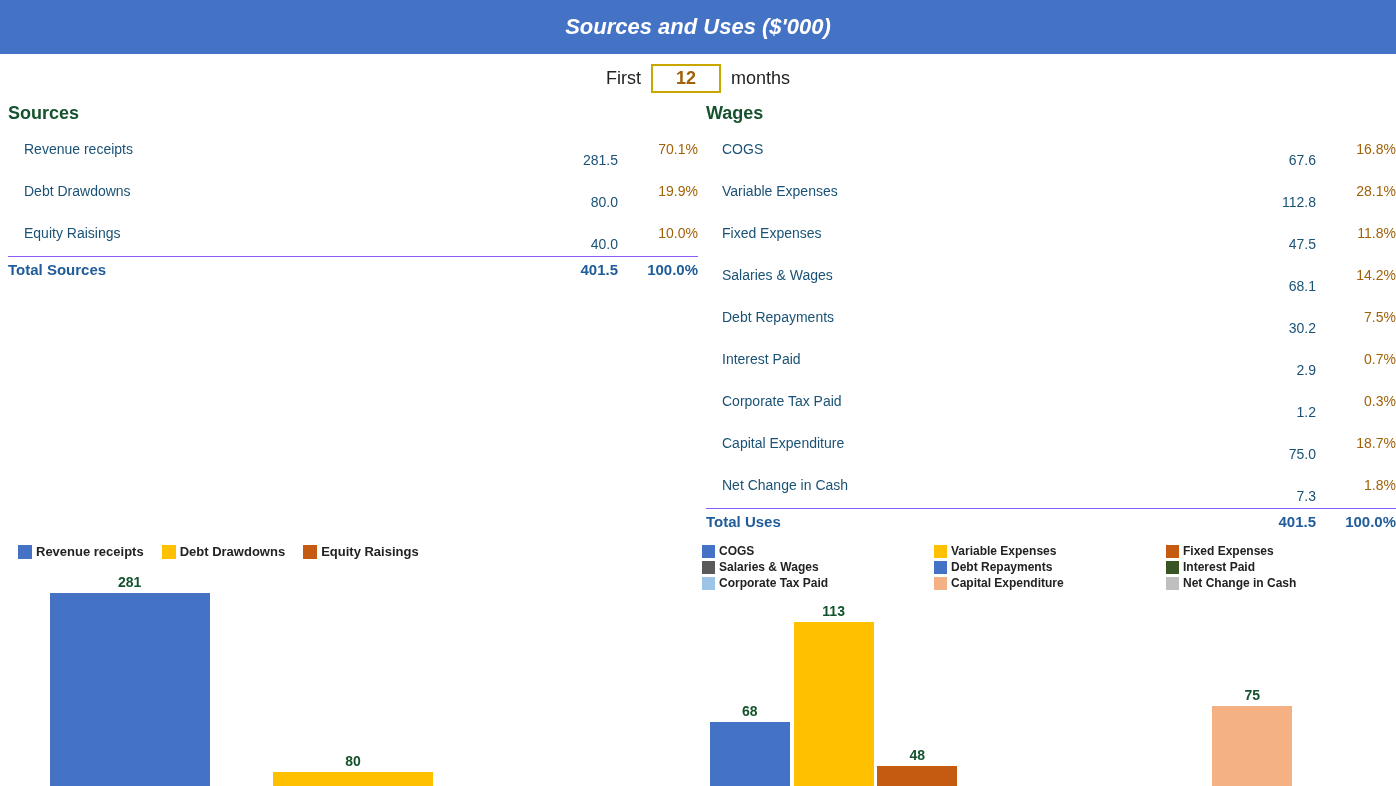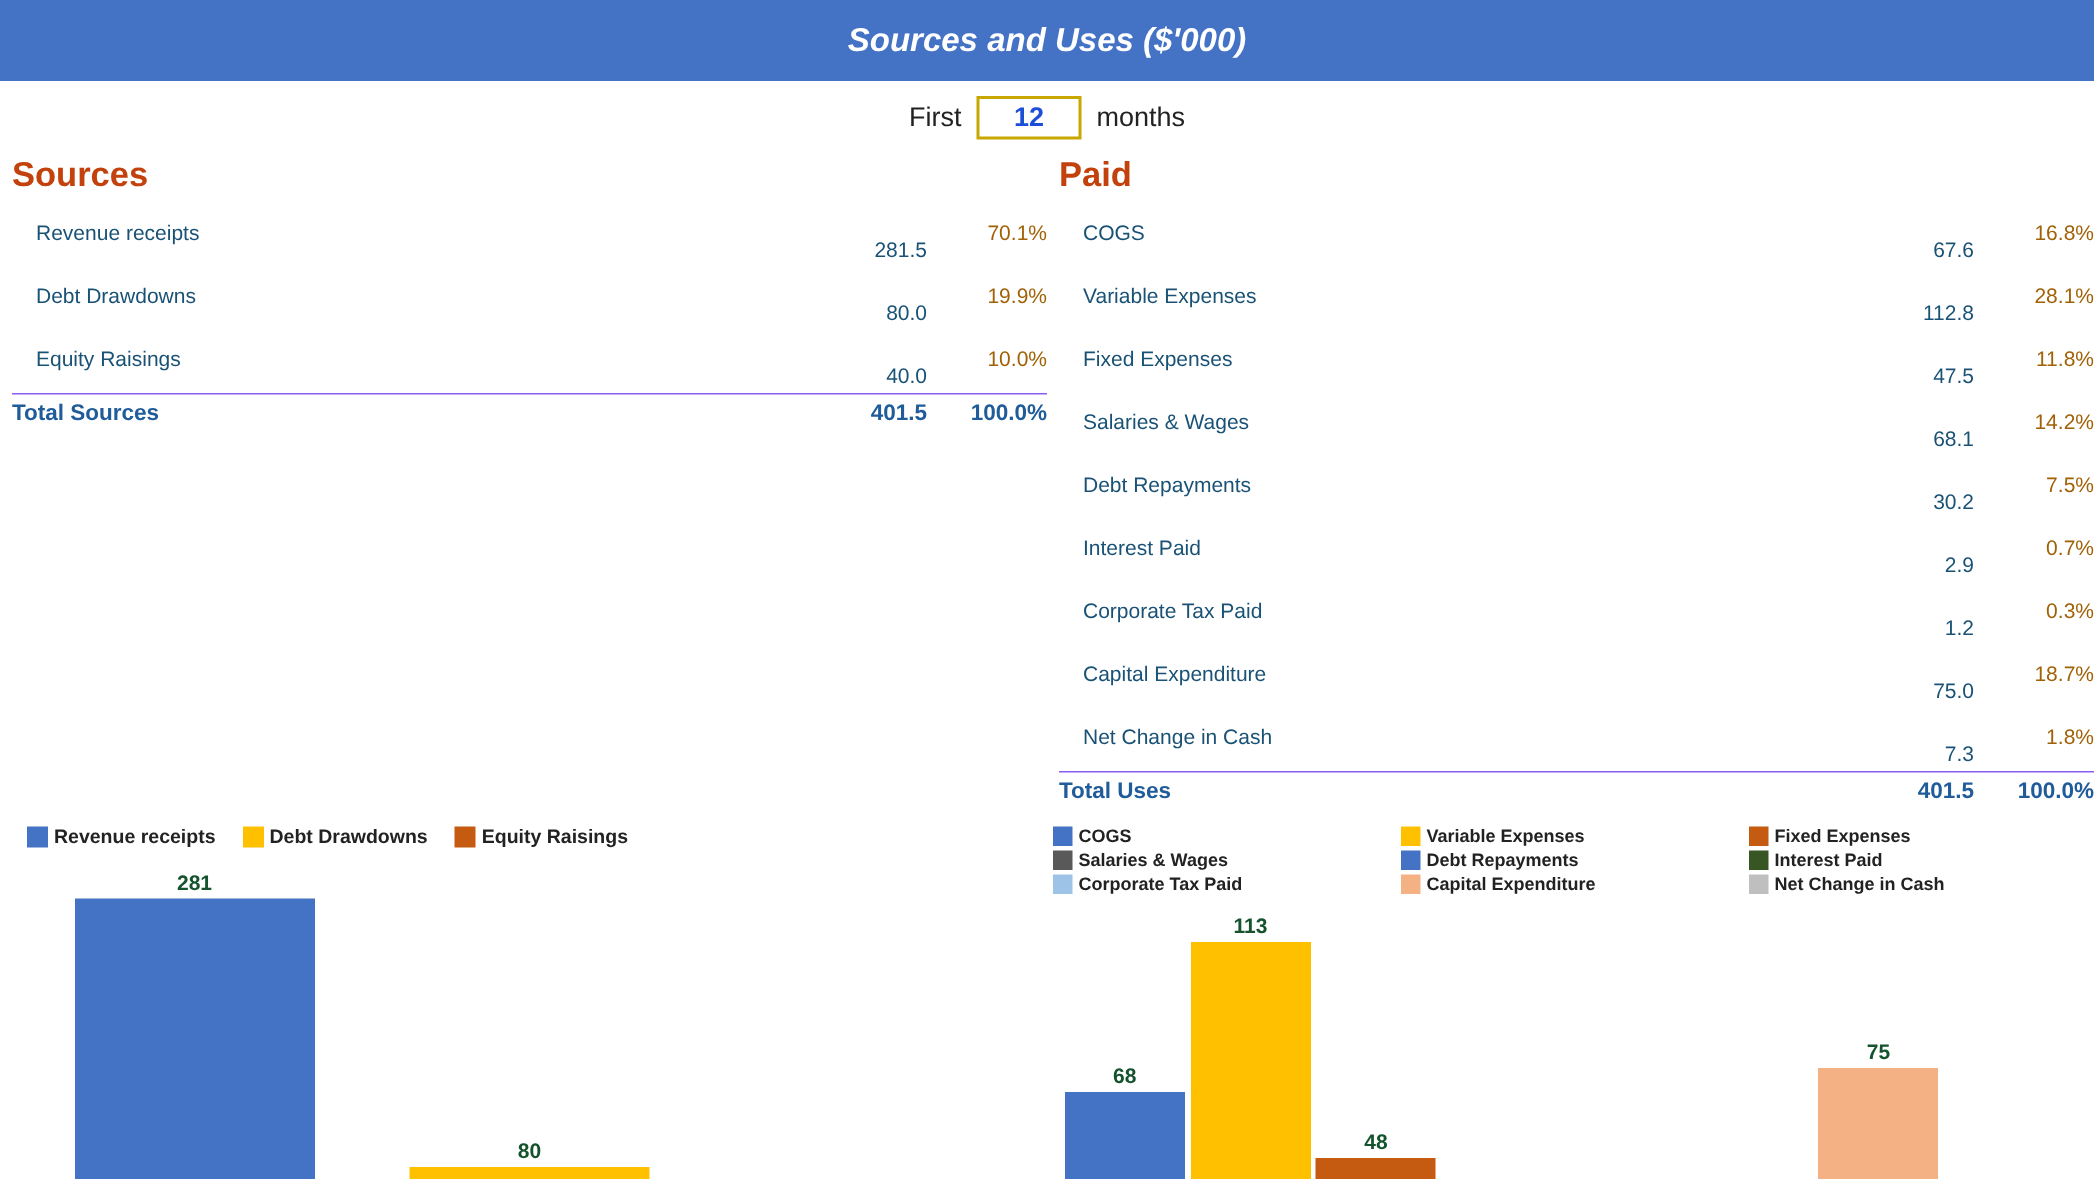--- a/index.html
+++ b/index.html
@@ -20,21 +20,21 @@
       justify-content: center;
       align-items: center;
       padding: 10px 0 8px 0;
       font-size: 18px;
       color: #222;
       gap: 10px;
     }
     .months-input {
       border: 2px solid #c8a800;
       background: #fff;
-      color: #1d4ed8;
+      color: #a16207;
       font-size: 18px;
       font-weight: bold;
       text-align: center;
       width: 70px;
       padding: 2px 0;
     }
 
     .main-table {
       display: flex;
       width: 100%;
@@ -44,22 +44,22 @@
     .sources-section {
       width: 50%;
       padding: 0 0 0 8px;
     }
     .uses-section {
       width: 50%;
       padding: 0 0 0 8px;
     }
 
     .section-title {
-      color: #c2410c;
-      font-size: 23px;
+      color: #14532d;
+      font-size: 18px;
       font-weight: bold;
       padding: 2px 0 4px 0;
     }
 
     .data-row {
       display: flex;
       align-items: center;
       padding: 2px 0;
       font-size: 14px;
       color: #1a5276;
@@ -220,21 +220,21 @@
     </div>
       </div>
     <div class="total-row">
       <span class="label">Total Sources</span>
       <span class="value">401.5</span>
       <span class="pct">100.0%</span>
     </div>
   </div>
 
   <div class="uses-section">
-    <div class="section-title">Paid</div>
+    <div class="section-title">Wages</div>
     <div id="uses-rows">
         <div class="data-row">
       <span class="label">COGS</span>
       <span class="value">67.6</span>
       <span class="pct">16.8%</span>
     </div>
         <div class="data-row">
       <span class="label">Variable Expenses</span>
       <span class="value">112.8</span>
       <span class="pct">28.1%</span>

